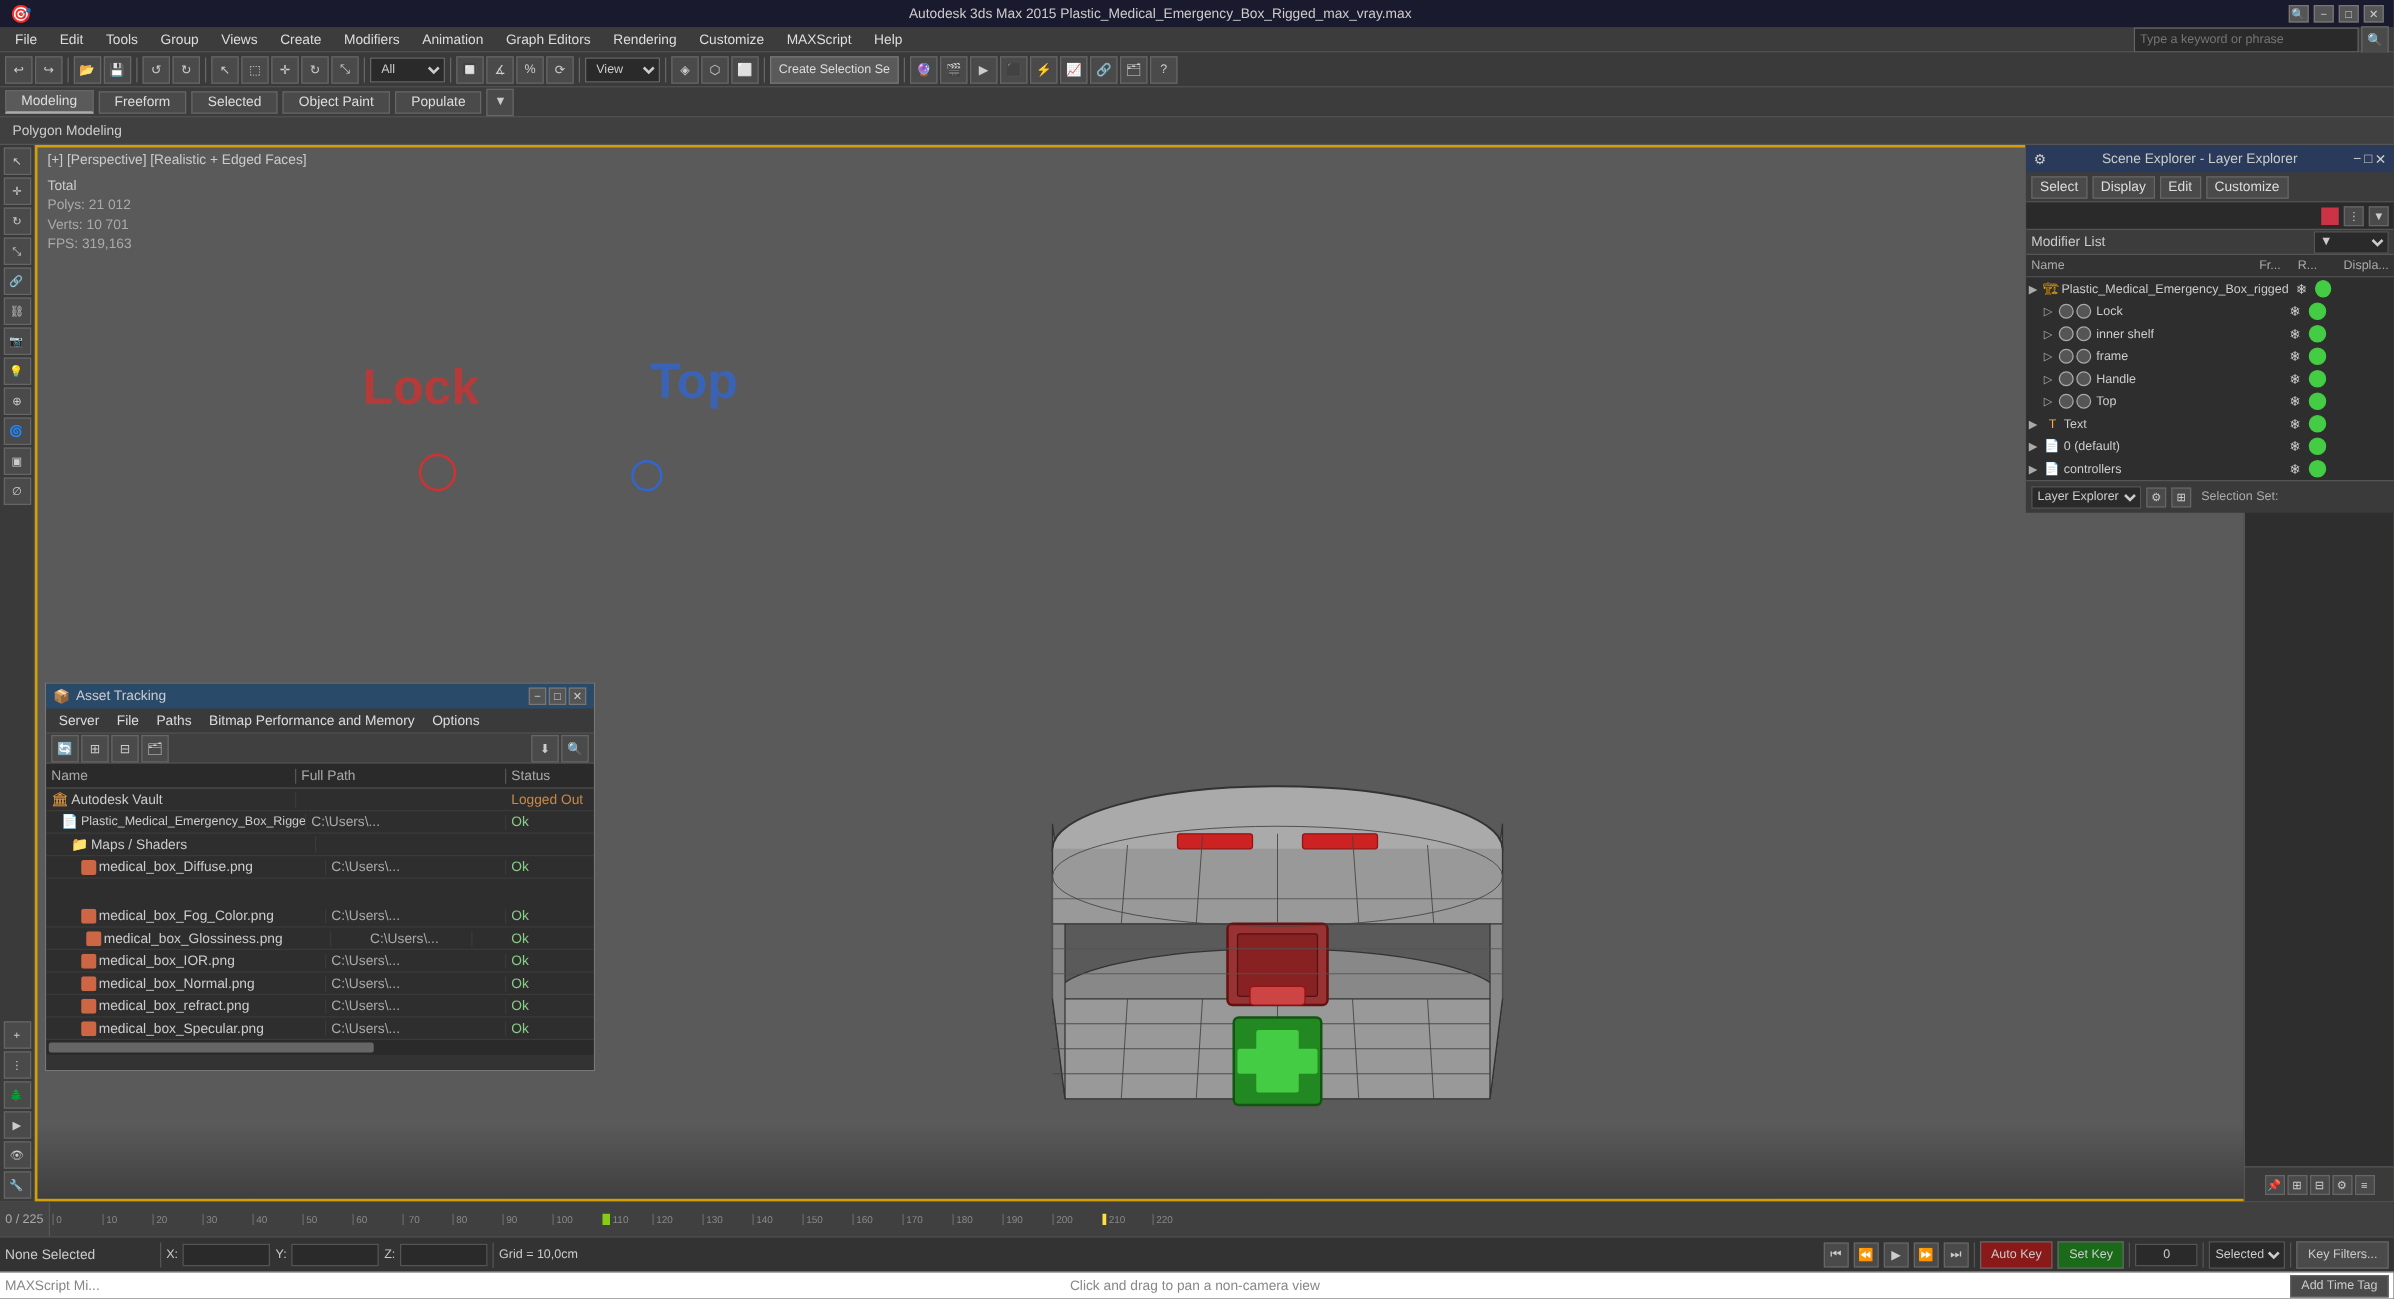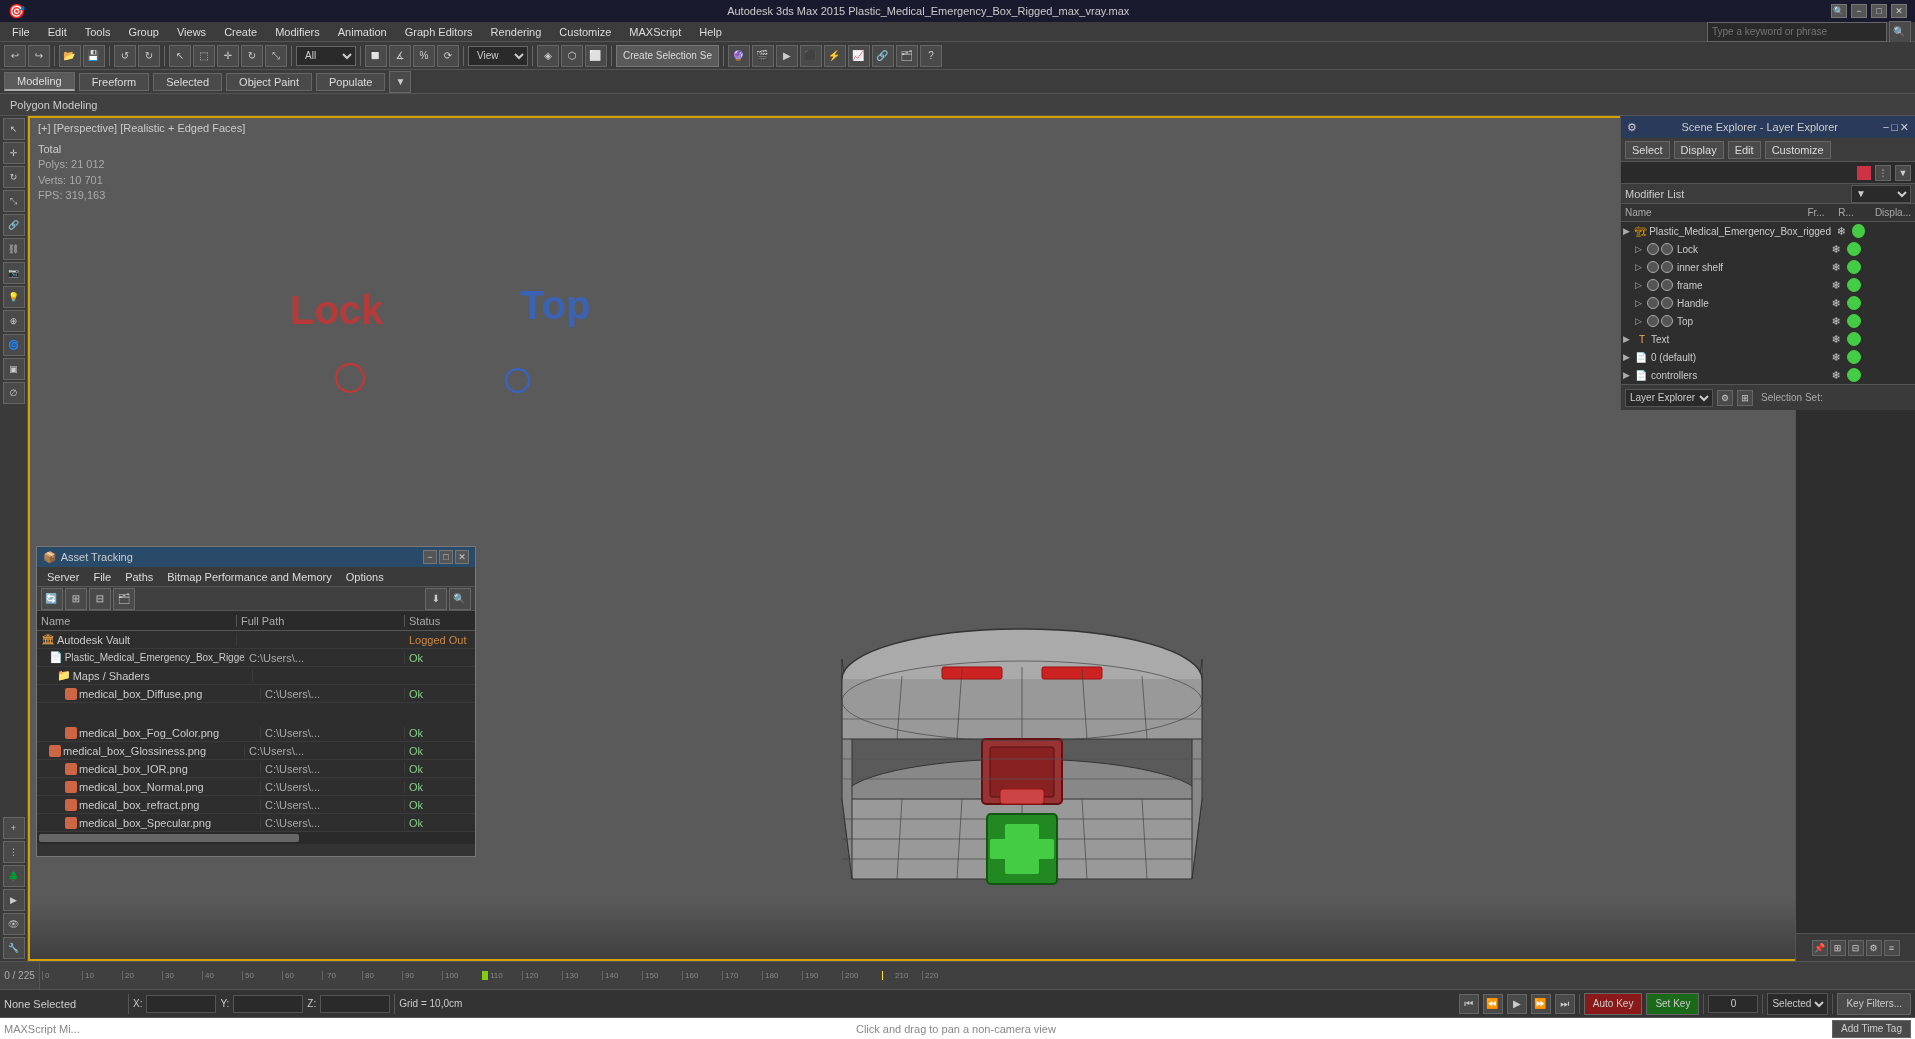--- a/index.html
+++ b/index.html
@@ -622,21 +622,21 @@
             <div class="at-cell-status">Ok</div>
           </div>
           <div class="at-row" style="padding-left:24px;margin-top:21px;">
             <div class="at-cell-name">
               <span class="at-icon"></span>
               <span>medical_box_Fog_Color.png</span>
             </div>
             <div class="at-cell-path">C:\Users\...</div>
             <div class="at-cell-status">Ok</div>
           </div>
-          <div class="at-row" style="padding-left:8px;">
+          <div class="at-row" style="padding-left:28px;gap:27px;">
             <div class="at-cell-name">
               <span class="at-icon"></span>
               <span>medical_box_Glossiness.png</span>
             </div>
             <div class="at-cell-path">C:\Users\...</div>
             <div class="at-cell-status">Ok</div>
           </div>
           <div class="at-row" style="padding-left:24px;">
             <div class="at-cell-name">
               <span class="at-icon"></span>
@@ -715,21 +715,21 @@
           <div style="min-width:40px;border-left:6px solid #84cc16;padding-left:2px;">110</div>
           <div style="min-width:40px;border-left:1px solid #666;padding-left:2px;">120</div>
           <div style="min-width:40px;border-left:1px solid #666;padding-left:2px;">130</div>
           <div style="min-width:40px;border-left:1px solid #666;padding-left:2px;">140</div>
           <div style="min-width:40px;border-left:1px solid #666;padding-left:2px;">150</div>
           <div style="min-width:40px;border-left:1px solid #666;padding-left:2px;">160</div>
           <div style="min-width:40px;border-left:1px solid #666;padding-left:2px;">170</div>
           <div style="min-width:40px;border-left:1px solid #666;padding-left:2px;">180</div>
           <div style="min-width:40px;border-left:1px solid #666;padding-left:2px;">190</div>
           <div style="min-width:40px;border-left:1px solid #666;padding-left:2px;">200</div>
-          <div style="min-width:40px;border-left:1px solid #fde047;padding-left:12px;">210</div>
+          <div style="min-width:40px;border-left:3px solid #fde047;padding-left:2px;">210</div>
           <div style="min-width:40px;border-left:1px solid #666;padding-left:2px;">220</div>
         </div>
       </div>
     </div>
 
     <div id="anim-bar">
 
       <div style="width:120px;display:flex;align-items:center;">
         <span style="font-size:11px;color:#ccc;">None Selected</span>
       </div>

